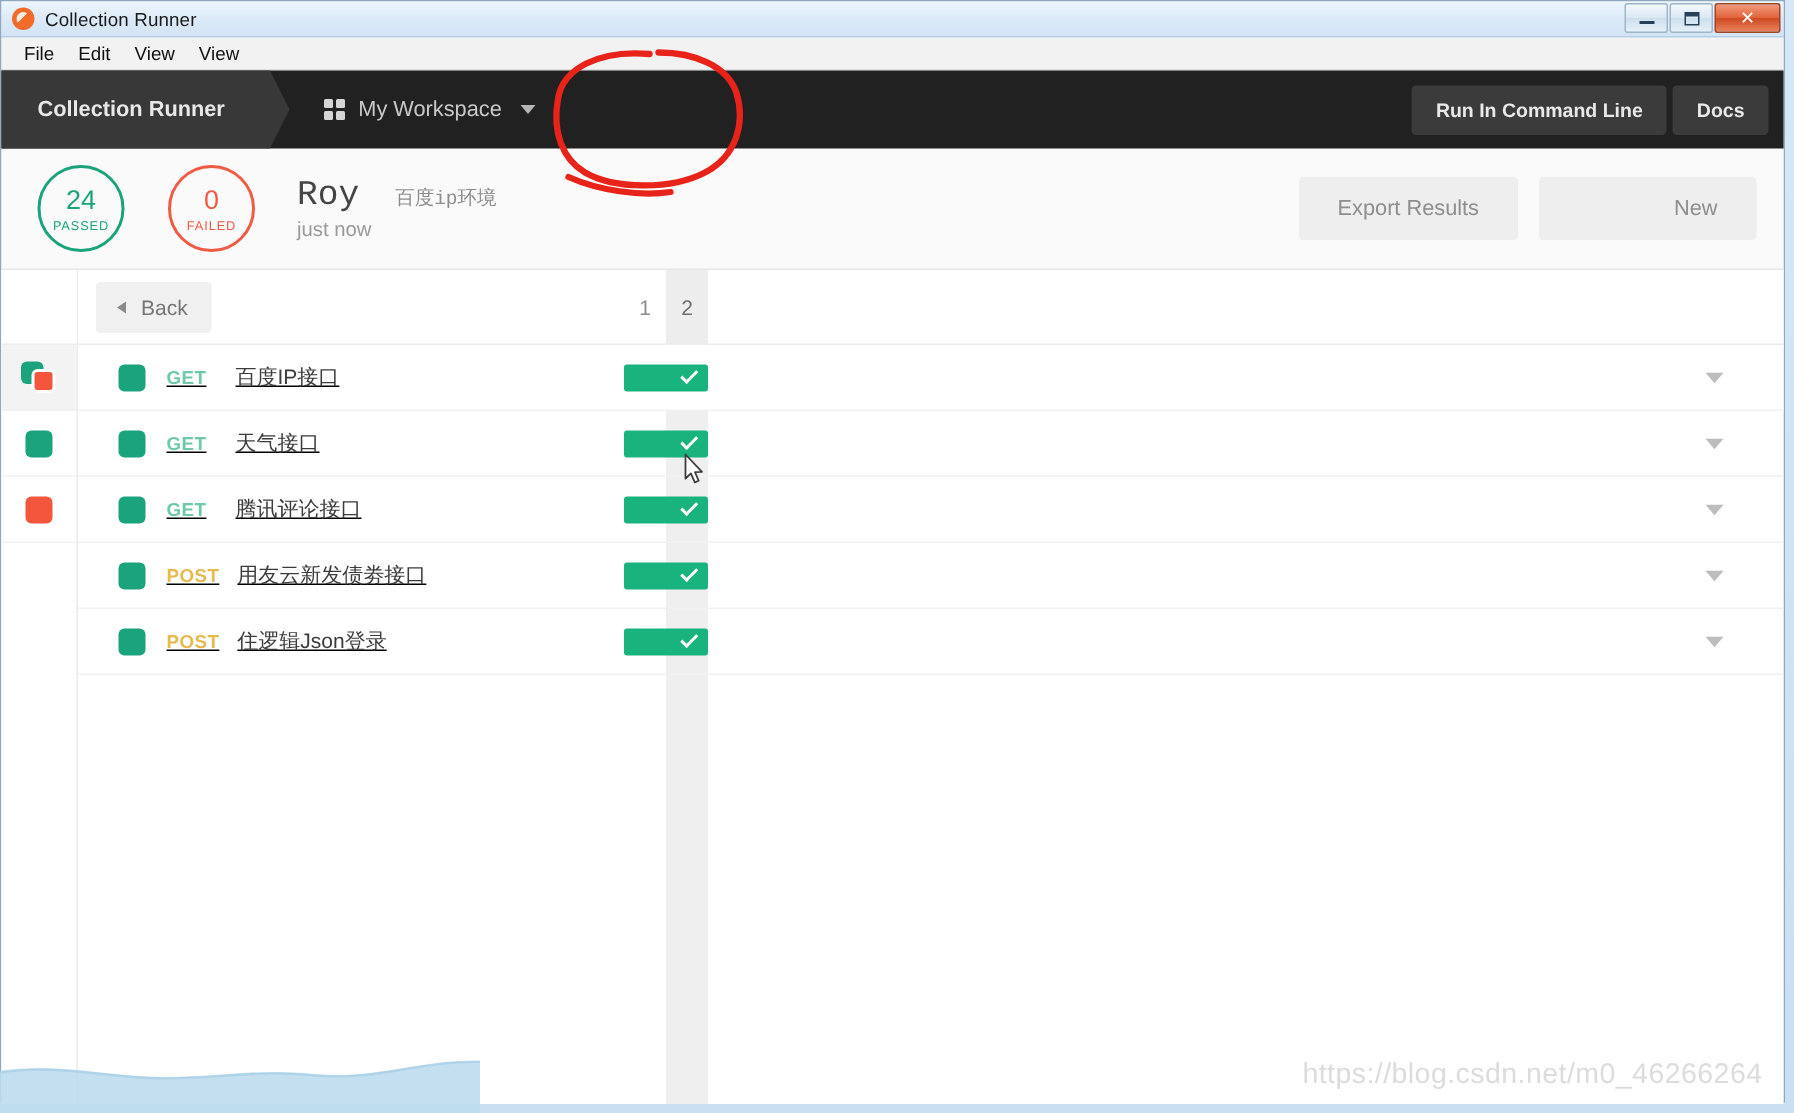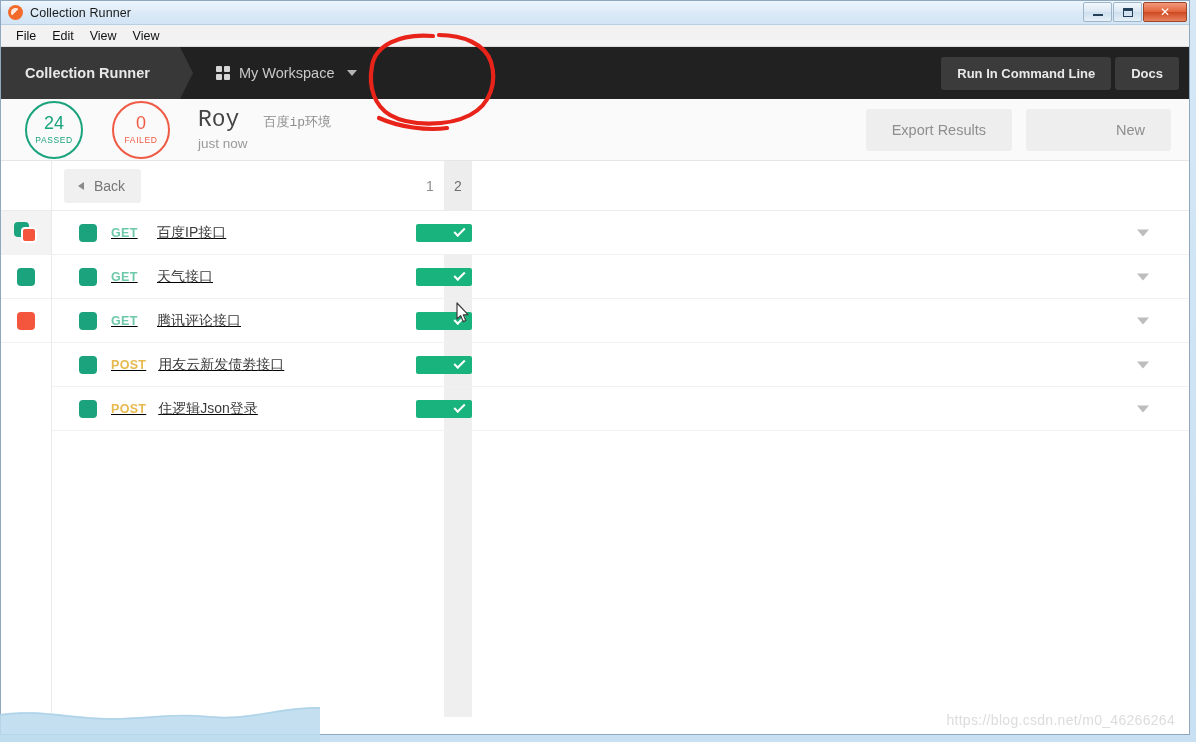--- a/index.html
+++ b/index.html
@@ -149,21 +149,21 @@
   }
   .nav-btn {
     background: #3b3b3b; color: #e9e9e9;
     font-size: 13px; font-weight: bold;
     padding: 9px 16px; border-radius: 3px;
     cursor: pointer; white-space: nowrap;
   }
 
   
   #summary {
-    height: 62px;
+    height: 81px;
     background: #fafafa;
     border-bottom: 1px solid #e6e6e6;
     display: flex; align-items: center;
     padding: 0 18px 0 24px;
   }
   .stat-circle {
     width: 58px; height: 58px; border-radius: 50%;
     border: 2px solid #1ba37d;
     display: flex; flex-direction: column;
     align-items: center; justify-content: center;
@@ -304,21 +304,21 @@
   
   #annotation {
     position: absolute; left: 355px; top: 30px;
     width: 160px; height: 105px;
     z-index: 70; pointer-events: none;
   }
 
   
   #watermark {
     position: absolute; right: 14px; bottom: 6px;
-    font-size: 14px; color: #dcdcdc;
+    font-size: 19px; color: #dcdcdc;
     letter-spacing: .3px; white-space: nowrap;
     z-index: 40;
   }
 
   
   #wave {
     position: absolute; left: 0; bottom: 0;
     width: 530px; height: 44px;
     z-index: 45; pointer-events: none;
   }

